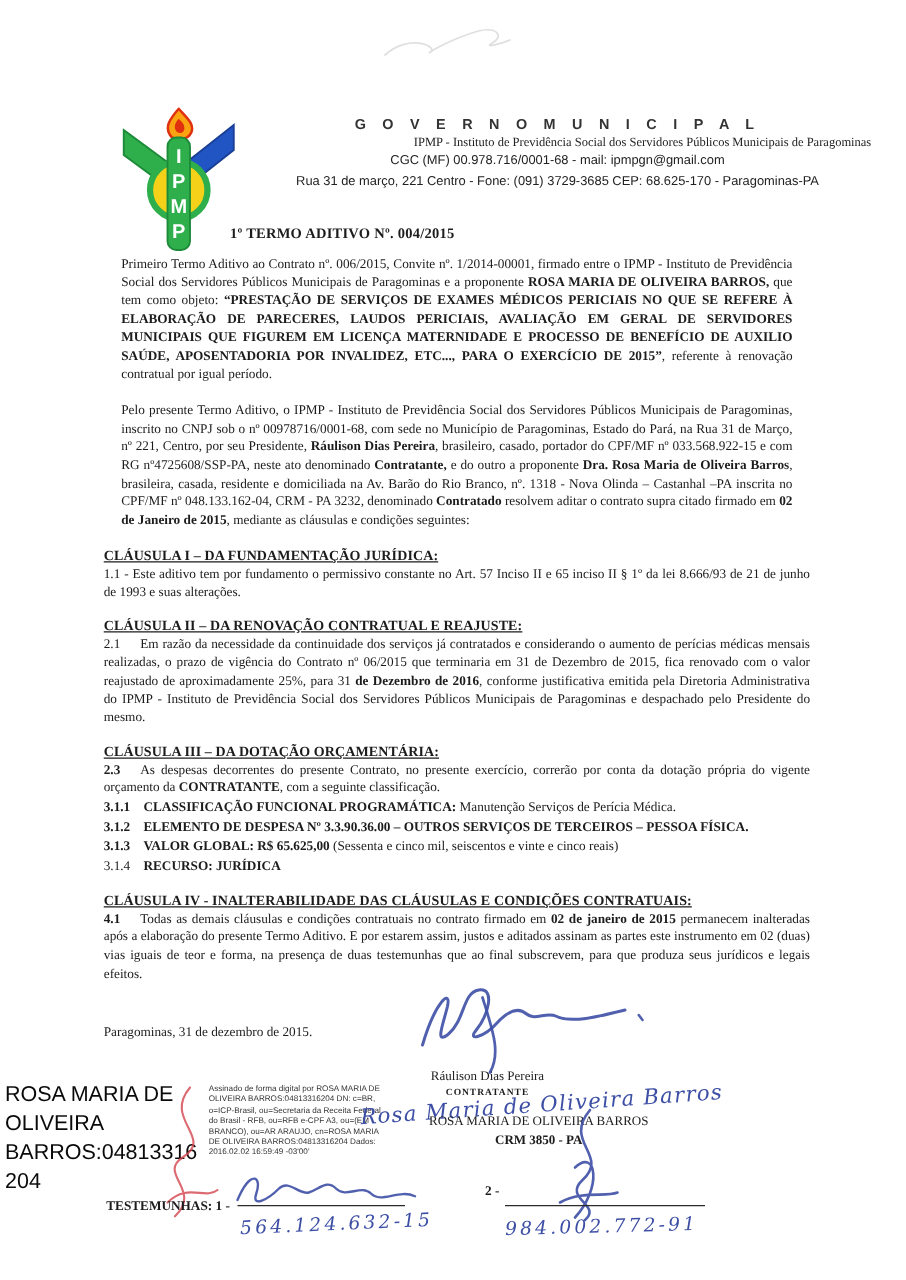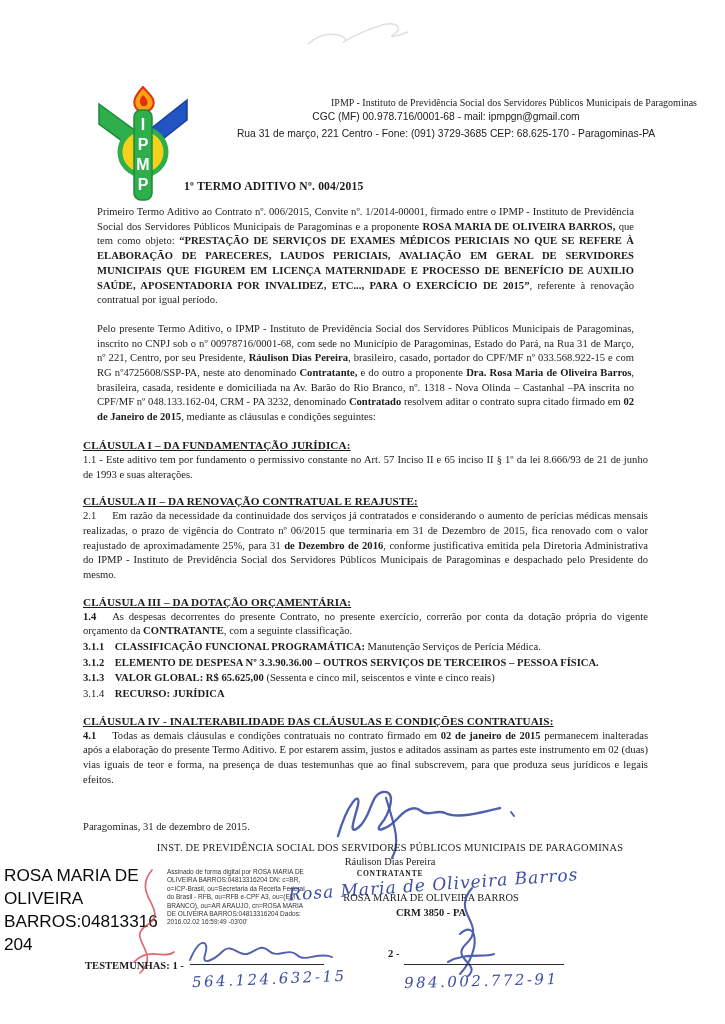--- a/index.html
+++ b/index.html
@@ -73,59 +73,59 @@
     <path d="M50,1 C42,10 39,16 43,22 C46,27 57,27 60,20 C63,13 56,8 50,1 Z" fill="#f9a410" stroke="#e03010" stroke-width="2"></path>
     <path d="M50,9 C46.5,13 46,16 48,19 C50,21.5 54.5,20.5 54.5,16.5 C54.5,13.5 52.5,11.5 50,9 Z" fill="#e03010"></path>
     <rect x="41" y="24" width="18" height="90" rx="7" fill="#2eaf4b" stroke="#1c8a38" stroke-width="1.5"></rect>
     <text x="50" y="44" text-anchor="middle" font-family="Liberation Sans, sans-serif" font-size="16" font-weight="bold" fill="#ffffff">I</text>
     <text x="50" y="64" text-anchor="middle" font-family="Liberation Sans, sans-serif" font-size="16" font-weight="bold" fill="#ffffff">P</text>
     <text x="50" y="84" text-anchor="middle" font-family="Liberation Sans, sans-serif" font-size="16" font-weight="bold" fill="#ffffff">M</text>
     <text x="50" y="104" text-anchor="middle" font-family="Liberation Sans, sans-serif" font-size="16" font-weight="bold" fill="#ffffff">P</text>
   </svg>
 
   <div class="hdr">
+    <div class="hdr-l1">G O V E R N O   M U N I C I P A L</div>
     <div class="hdr-l2">IPMP - Instituto de Previdência Social dos Servidores Públicos Municipais de Paragominas</div>
     <div class="hdr-l3">CGC (MF) 00.978.716/0001-68 - mail: ipmpgn@gmail.com</div>
     <div class="hdr-l4">Rua 31 de março, 221 Centro - Fone: (091) 3729-3685 CEP: 68.625-170 - Paragominas-PA</div>
   </div>
 
   <div class="body">
     <div class="title">1º TERMO ADITIVO Nº. 004/2015</div>
 
     <p class="para seg"><span>Primeiro Termo Aditivo ao Contrato nº. 006/2015, Convite nº. 1/2014-00001, firmado entre o IPMP - Instituto de Previdência Social dos Servidores Públicos Municipais de Paragominas e a proponente </span><b>ROSA MARIA DE OLIVEIRA BARROS,</b><span> que tem como objeto: </span><b>“PRESTAÇÃO DE SERVIÇOS DE EXAMES MÉDICOS PERICIAIS NO QUE SE REFERE À ELABORAÇÃO DE PARECERES, LAUDOS PERICIAIS, AVALIAÇÃO EM GERAL DE SERVIDORES MUNICIPAIS QUE FIGUREM EM LICENÇA MATERNIDADE E PROCESSO DE BENEFÍCIO DE AUXILIO SAÚDE, APOSENTADORIA POR INVALIDEZ, ETC..., PARA O EXERCÍCIO DE 2015”</b><span>, referente à renovação contratual por igual período.</span></p>
     <p class="para seg"><span>Pelo presente Termo Aditivo, o IPMP - Instituto de Previdência Social dos Servidores Públicos Municipais de Paragominas, inscrito no CNPJ sob o nº 00978716/0001-68, com sede no Município de Paragominas, Estado do Pará, na Rua 31 de Março, nº 221, Centro, por seu Presidente, </span><b>Ráulison Dias Pereira</b><span>, brasileiro, casado, portador do CPF/MF nº 033.568.922-15 e com RG nº4725608/SSP-PA, neste ato denominado </span><b>Contratante,</b><span> e do outro a proponente </span><b>Dra. Rosa Maria de Oliveira Barros</b><span>, brasileira, casada, residente e domiciliada na Av. Barão do Rio Branco, nº. 1318 - Nova Olinda – Castanhal –PA inscrita no CPF/MF nº 048.133.162-04, CRM - PA 3232, denominado </span><b>Contratado</b><span> resolvem aditar o contrato supra citado firmado em </span><b>02 de Janeiro de 2015</b><span>, mediante as cláusulas e condições seguintes:</span></p>
 
     <div class="clause-h">CLÁUSULA I – DA FUNDAMENTAÇÃO JURÍDICA:</div>
     <p class="clause-b seg"><span>1.1 - Este aditivo tem por fundamento o permissivo constante no Art. 57 Inciso II e 65 inciso II § 1º da lei 8.666/93 de 21 de junho de 1993 e suas alterações.</span></p>
 
     <div class="clause-h">CLÁUSULA II – DA RENOVAÇÃO CONTRATUAL E REAJUSTE:</div>
     <p class="clause-b seg"><span>2.1  Em razão da necessidade da continuidade dos serviços já contratados e considerando o aumento de perícias médicas mensais realizadas, o prazo de vigência do Contrato nº 06/2015 que terminaria em 31 de Dezembro de 2015, fica renovado com o valor reajustado de aproximadamente 25%, para 31 </span><b>de Dezembro de 2016</b><span>, conforme justificativa emitida pela Diretoria Administrativa do IPMP - Instituto de Previdência Social dos Servidores Públicos Municipais de Paragominas e despachado pelo Presidente do mesmo.</span></p>
 
     <div class="clause-h">CLÁUSULA III – DA DOTAÇÃO ORÇAMENTÁRIA:</div>
-    <p class="clause-b seg"><b>1.4</b><span>  As despesas decorrentes do presente Contrato, no presente exercício, correrão por conta da dotação própria do vigente orçamento da </span><b>CONTRATANTE</b><span>, com a seguinte classificação.</span></p>
+    <p class="clause-b seg"><b>2.3</b><span>  As despesas decorrentes do presente Contrato, no presente exercício, correrão por conta da dotação própria do vigente orçamento da </span><b>CONTRATANTE</b><span>, com a seguinte classificação.</span></p>
     <p class="item seg"><b>3.1.1</b><span> </span><b>CLASSIFICAÇÃO FUNCIONAL PROGRAMÁTICA:</b><span> Manutenção Serviços de Perícia Médica.</span></p>
     <p class="item seg"><b>3.1.2</b><span> </span><b>ELEMENTO DE DESPESA Nº 3.3.90.36.00 – OUTROS SERVIÇOS DE TERCEIROS – PESSOA FÍSICA.</b></p>
     <p class="item seg"><b>3.1.3</b><span> </span><b>VALOR GLOBAL: R$ 65.625,00 </b><span>(Sessenta e cinco mil, seiscentos e vinte e cinco reais)</span></p>
     <p class="item seg"><span>3.1.4</span><span> </span><b>RECURSO: JURÍDICA</b></p>
 
     <div class="clause-h">CLÁUSULA IV - INALTERABILIDADE DAS CLÁUSULAS E CONDIÇÕES CONTRATUAIS:</div>
     <p class="clause-b seg"><b>4.1</b><span>  Todas as demais cláusulas e condições contratuais no contrato firmado em </span><b>02 de janeiro de 2015</b><span> permanecem inalteradas após a elaboração do presente Termo Aditivo. E por estarem assim, justos e aditados assinam as partes este instrumento em 02 (duas) vias iguais de teor e forma, na presença de duas testemunhas que ao final subscrevem, para que produza seus jurídicos e legais efeitos.</span></p>
 
     <p class="place-date">Paragominas, 31 de dezembro de 2015.</p>
   </div>
 
   <div class="sig-area">
 
     <svg class="raulison-sig" viewBox="0 0 205 78">
       <path d="M10,54 C20,20 33,8 30,23 C27,36 19,55 31,45 C44,34 42,12 55,10 C69,8 62,31 53,42 C45,52 60,47 69,37 C78,27 86,23 93,29 C100,35 109,27 117,31 C129,37 152,31 172,26" fill="none" stroke="#3d4fa5" stroke-width="2.4" stroke-linecap="round" opacity=".9"></path>
       <path d="M58,16 C66,42 73,60 64,76" fill="none" stroke="#3d4fa5" stroke-width="2.2" stroke-linecap="round" opacity=".9"></path>
       <path d="M183,30 l3,4" fill="none" stroke="#3d4fa5" stroke-width="2" stroke-linecap="round" opacity=".9"></path>
     </svg>
 
-    <div class="inst-line">INST. DE PREVIDÊNCIA SOCIAL DOS SERVIDORES PÚBLICOS MUNICIPAIS DE PARAGOMINAS</div>
     <div class="raulison-name">Ráulison Dias Pereira</div>
     <div class="role-contratante">CONTRATANTE</div>
 
     <div class="cert-subject">ROSA MARIA DE OLIVEIRA BARROS:04813316204</div>
 
     <svg class="red-sig" viewBox="0 0 62 112">
       <path d="M32,4 C10,30 52,44 26,60 C6,73 42,86 20,107 M14,96 C30,80 44,94 54,86" fill="none" stroke="#d4454f" stroke-width="1.7" stroke-linecap="round" opacity=".8"></path>
     </svg>
 
     <div class="cert-details">Assinado de forma digital por ROSA MARIA DE OLIVEIRA BARROS:04813316204 DN: c=BR, o=ICP-Brasil, ou=Secretaria da Receita Federal do Brasil - RFB, ou=RFB e-CPF A3, ou=(EM BRANCO), ou=AR ARAUJO, cn=ROSA MARIA DE OLIVEIRA BARROS:04813316204 Dados: 2016.02.02 16:59:49 -03'00'</div>

